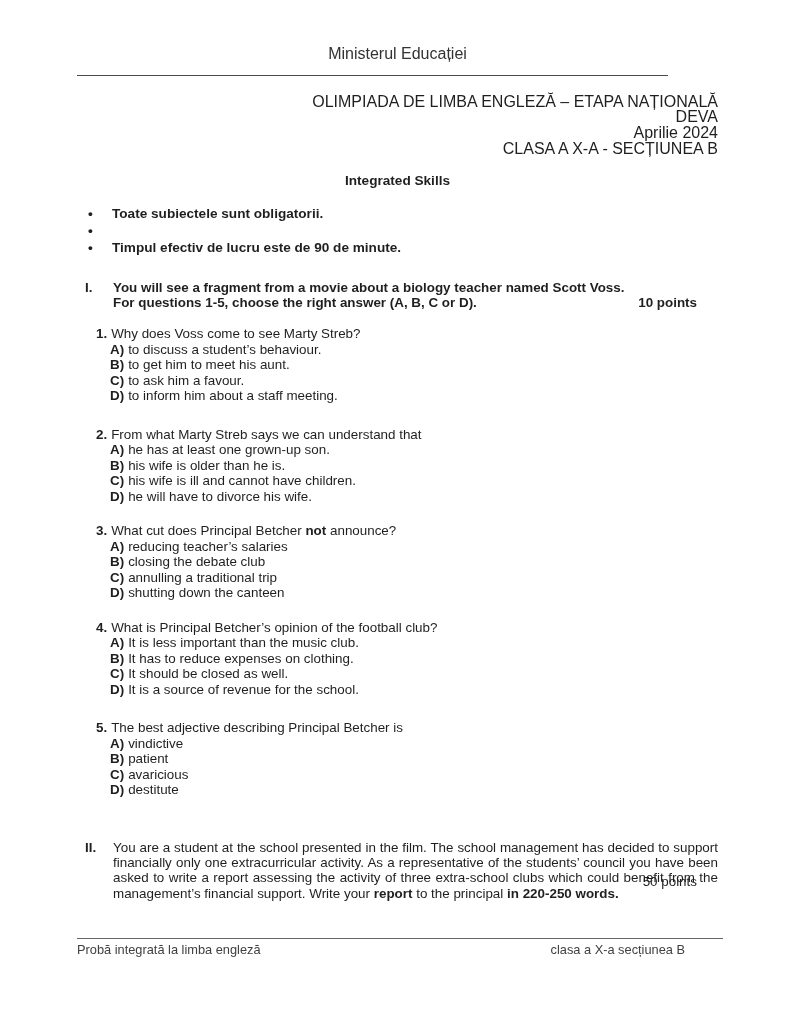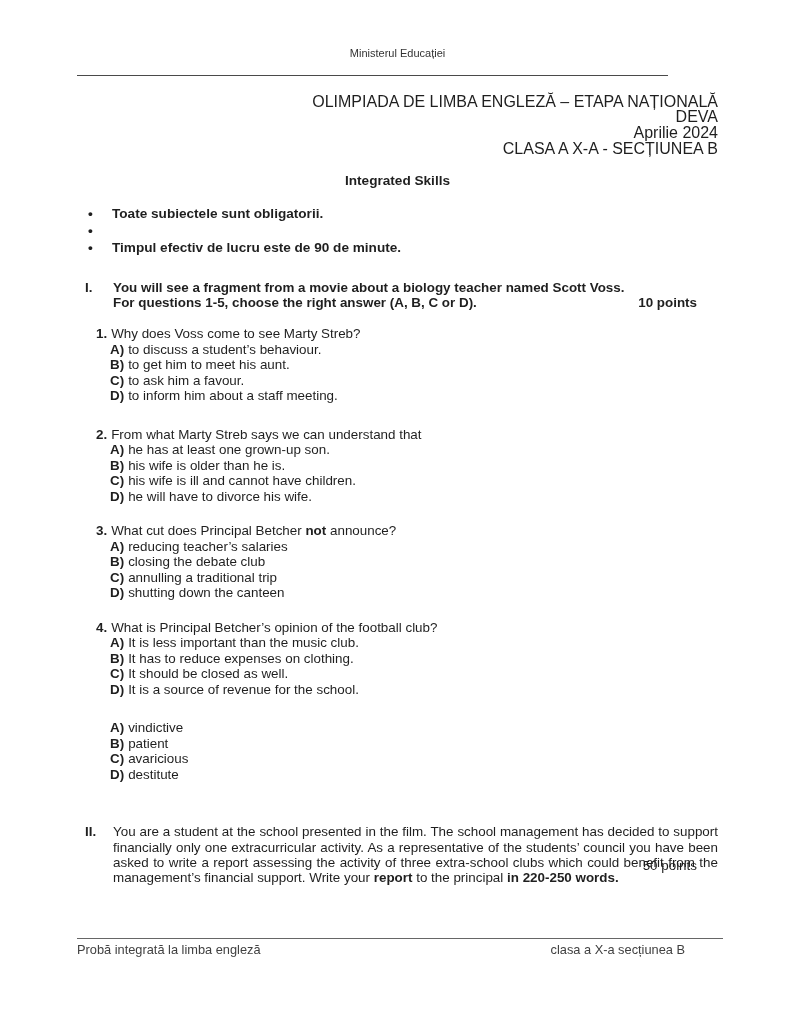--- a/index.html
+++ b/index.html
@@ -11,21 +11,21 @@
     font-family: "Liberation Sans", sans-serif;
     font-size: 13.4px;
     line-height: 15.5px;
     color: #1f1f1f;
     overflow: hidden;
   }
   .content { padding: 46px 73px 0 77px; }
 
   .ministry {
     text-align: center;
-    font-size: 11px;
+    font-size: 16px;
     color: #333333;
   }
   .rule {
     width: 591px;
     height: 1px;
     background: #4a4a4a;
     margin-top: 13px;
   }
   .title-block {
     margin-top: 18px;
@@ -174,20 +174,23 @@
         <div>
           <span class="q-num">4.</span><span>What is Principal Betcher’s opinion of the football club?</span><span class="b"></span><span></span>
         </div>
         <div class="option"><span class="opt-letter">A)</span><span>It is less important than the music club.</span></div>
         <div class="option"><span class="opt-letter">B)</span><span>It has to reduce expenses on clothing.</span></div>
         <div class="option"><span class="opt-letter">C)</span><span>It should be closed as well.</span></div>
         <div class="option"><span class="opt-letter">D)</span><span>It is a source of revenue for the school.</span></div>
       </div>
 
       <div class="question gap-b">
+        <div>
+          <span class="q-num">5.</span><span>The best adjective describing Principal Betcher is</span><span class="b"></span><span></span>
+        </div>
         <div class="option"><span class="opt-letter">A)</span><span>vindictive</span></div>
         <div class="option"><span class="opt-letter">B)</span><span>patient</span></div>
         <div class="option"><span class="opt-letter">C)</span><span>avaricious</span></div>
         <div class="option"><span class="opt-letter">D)</span><span>destitute</span></div>
       </div>
     </div>
 
     <div class="section2">
       <span class="numeral2">II.</span>
       <div class="s2-para">

